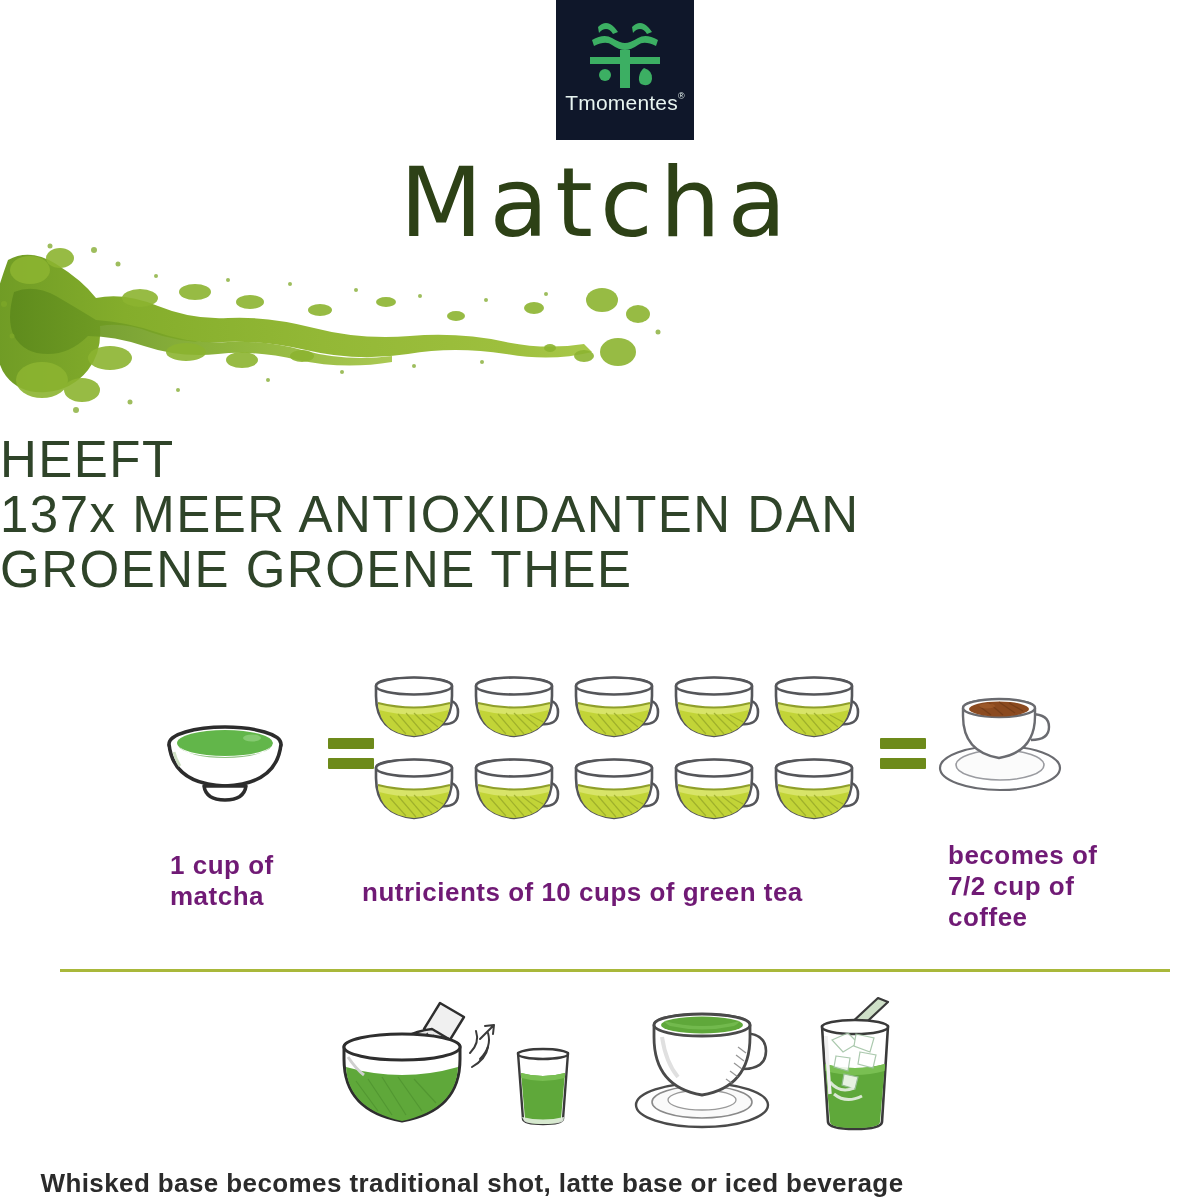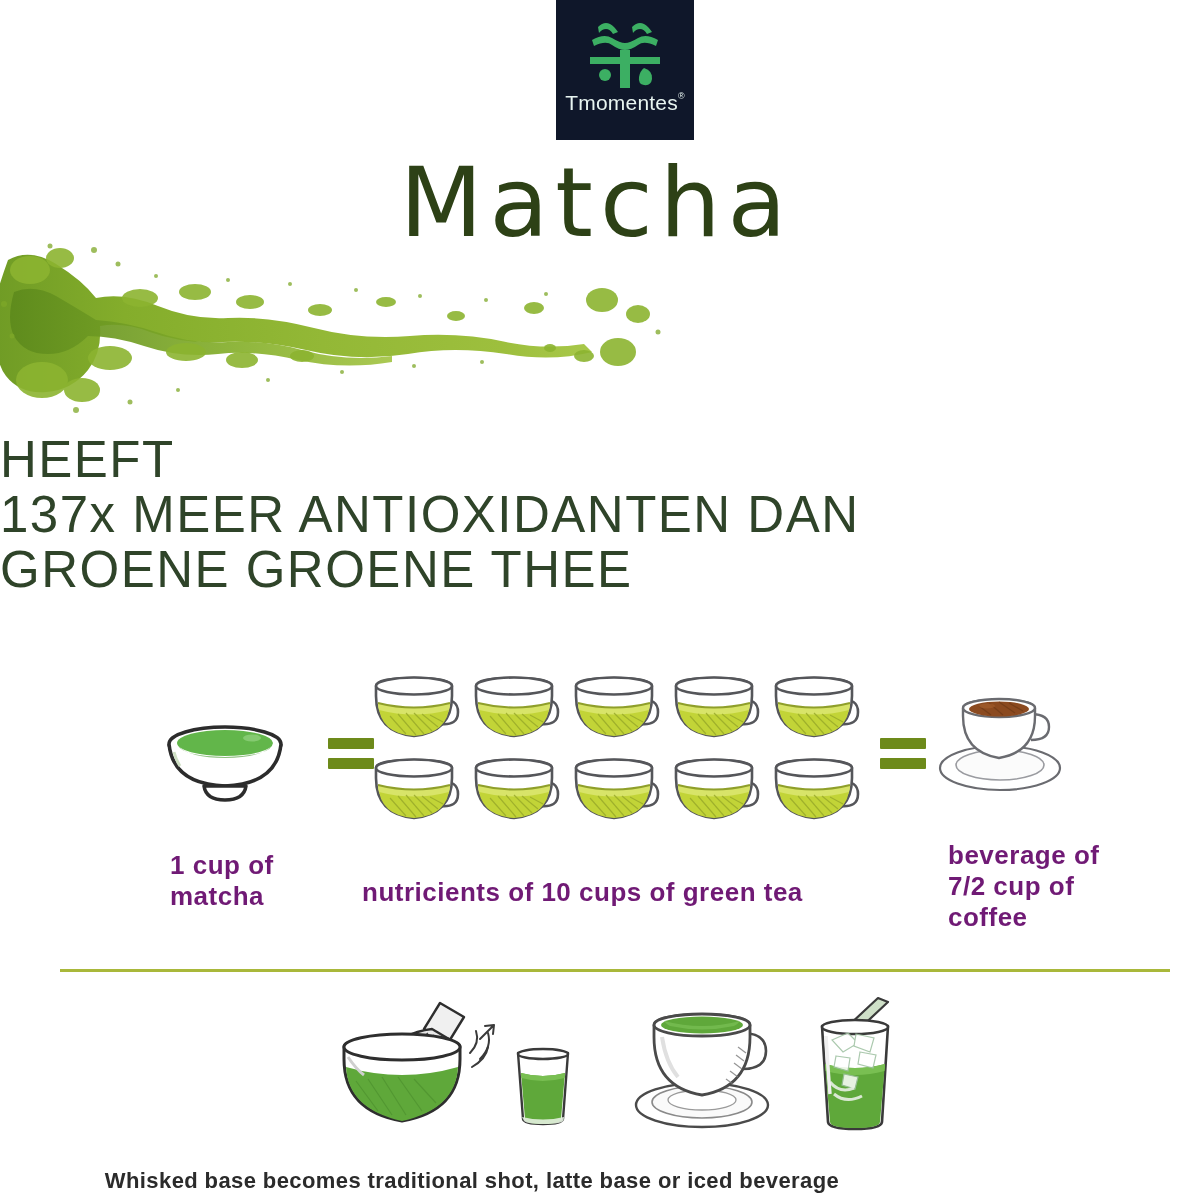--- a/index.html
+++ b/index.html
@@ -157,21 +157,21 @@
     height: 165px;
   }
   .proc-item { position: absolute; }
   .footnote {
     position: absolute;
     left: 0;
     top: 1168px;
     width: 944px;
     text-align: center;
     color: #2b2b2b;
-    font-size: 22px;
+    font-size: 26px;
     font-weight: bold;
     letter-spacing: 0.4px;
     font-family: "Liberation Sans", sans-serif;
   }
 </style>
 </head>
 <body>
 
 <div id="page">
 
@@ -488,21 +488,21 @@
         <ellipse cx="52" cy="16" rx="8" ry="2.6" fill="#a35c2c" opacity="0.7"></ellipse>
       </svg>
     </div>
 
     <div class="caption cap-matcha">
       <span>1 cup of</span><br>
       <span>matcha</span>
     </div>
     <div class="caption cap-nutrients">nutricients of 10 cups of green tea</div>
     <div class="caption cap-coffee">
-      <span>beverage of</span><br>
+      <span>becomes of</span><br>
       <span>7/2 cup of</span><br>
       <span>coffee</span>
     </div>
   </div>
 
   <div class="divider"></div>
 
   <div class="process">
 
     <div class="proc-item" style="left:330px; top:10px;">

